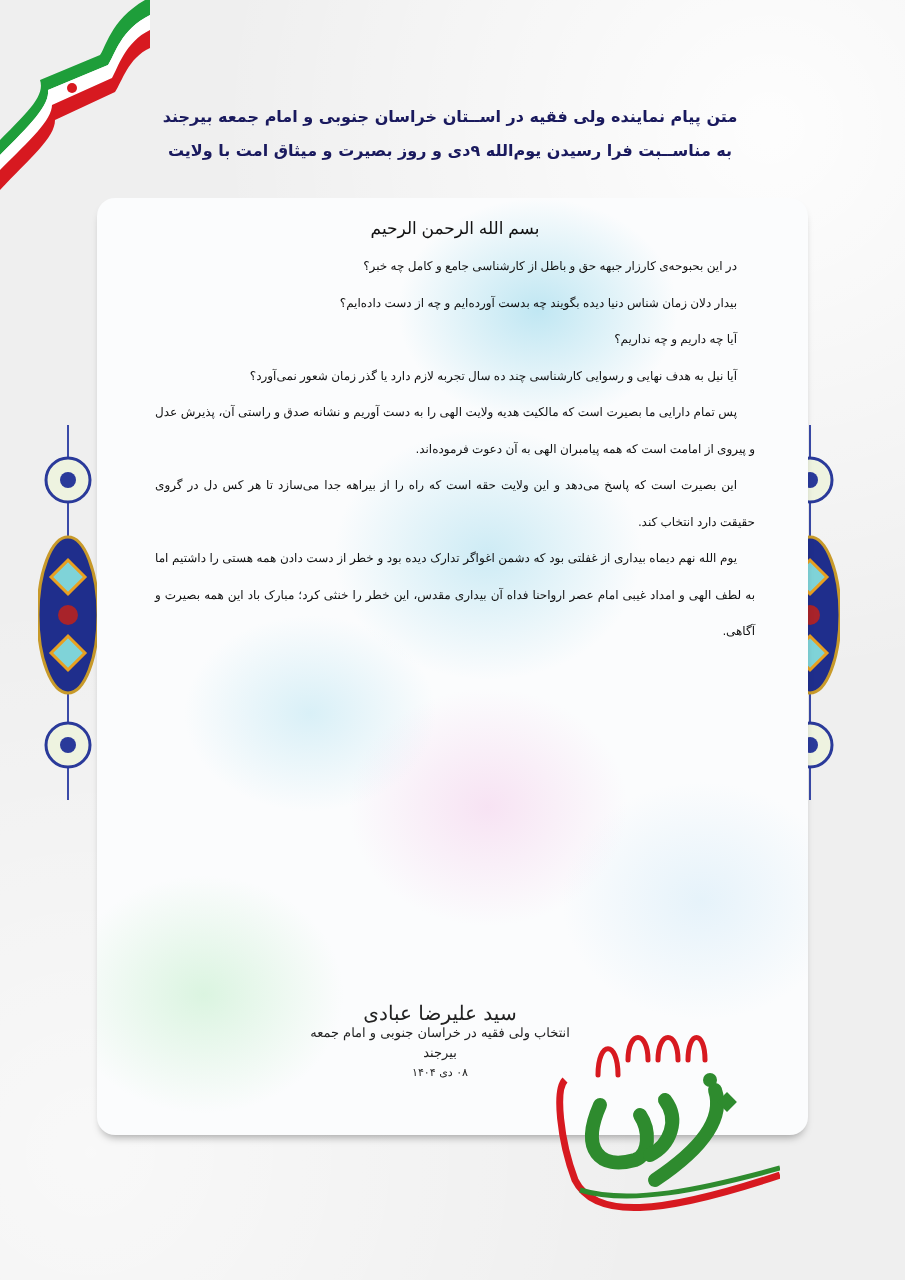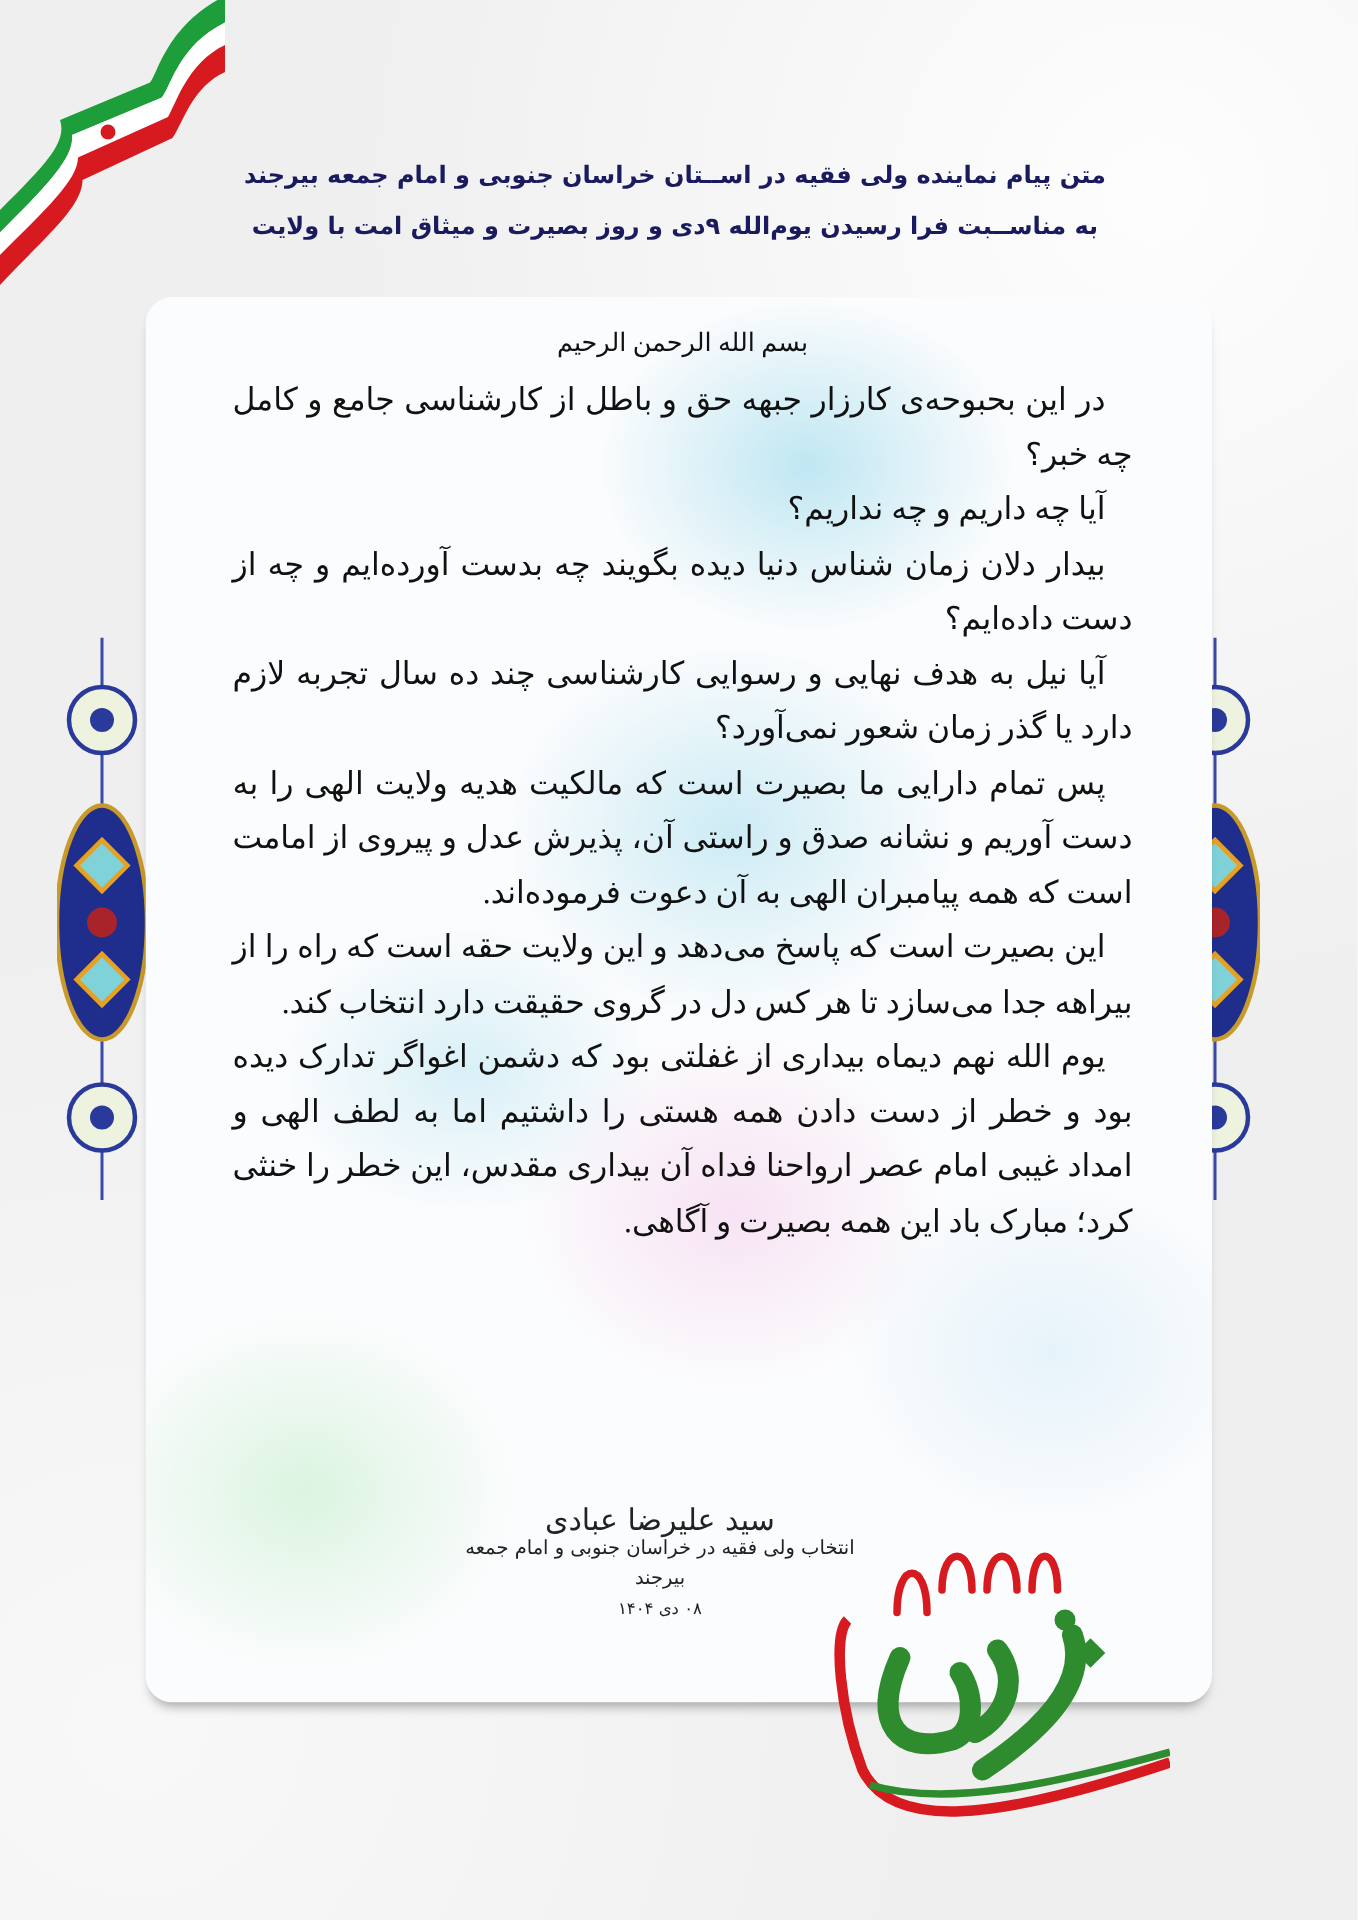--- a/index.html
+++ b/index.html
@@ -26,24 +26,24 @@
       radial-gradient(ellipse 200px 160px at 62% 12%, rgba(120,205,230,0.45), rgba(255,255,255,0) 70%),
       radial-gradient(ellipse 220px 180px at 55% 38%, rgba(150,215,235,0.45), rgba(255,255,255,0) 70%),
       radial-gradient(ellipse 180px 140px at 30% 55%, rgba(175,225,240,0.45), rgba(255,255,255,0) 70%),
       radial-gradient(ellipse 200px 170px at 55% 65%, rgba(240,180,225,0.35), rgba(255,255,255,0) 70%),
       radial-gradient(ellipse 200px 170px at 15% 85%, rgba(180,235,190,0.45), rgba(255,255,255,0) 70%),
       radial-gradient(ellipse 200px 170px at 85% 75%, rgba(190,225,245,0.35), rgba(255,255,255,0) 70%);
     box-shadow: 0 6px 8px -4px rgba(0,0,0,0.35);
   }
   .content {
     position:absolute; left:155px; top:216px; width:600px;
-    direction:rtl; color:#111; font-family:Liberation Serif, serif;
+    direction:rtl; color:#111; font-family:Liberation Sans, sans-serif;
   }
   .bismillah { text-align:center; font-size:17px; line-height:26px; margin:0 0 6px 0; padding-right:0; }
-  .para { font-size:21px; line-height:36.5px; margin:0; text-align:justify; text-indent:18px; }
+  .para { font-size:12px; line-height:36.5px; margin:0; text-align:justify; text-indent:18px; }
   .sig {
     position:absolute; left:300px; top:1003px; width:280px;
     direction:rtl; text-align:center; color:#222; font-family:"DejaVu Serif", serif;
   }
   .sig .name { font-size:20px; line-height:20px; }
   .sig .role { font-size:13px; line-height:20px; }
   .sig .date { font-size:11px; line-height:20px; }
   .ornament { position:absolute; }
   .logo { position:absolute; left:540px; top:1030px; width:240px; height:205px; }
 </style>
@@ -84,22 +84,22 @@
   <circle cx="30" cy="190" r="10" fill="#a8232a"></circle>
   <circle cx="30" cy="320" r="22" fill="#eef3e0" stroke="#2a3a9a" stroke-width="3"></circle>
   <circle cx="30" cy="320" r="8" fill="#2a3a9a"></circle>
 </svg>
 
 <div class="card"></div>
 
 <div class="content">
   <p class="bismillah">بسم الله الرحمن الرحیم</p>
   <p class="para">در این بحبوحه‌ی کارزار جبهه حق و باطل از کارشناسی جامع و کامل چه خبر؟</p>
+  <p class="para">بیدار دلان زمان شناس دنیا دیده بگویند چه بدست آورده‌ایم و چه از دست داده‌ایم؟</p>
   <p class="para">آیا چه داریم و چه نداریم؟</p>
-  <p class="para">بیدار دلان زمان شناس دنیا دیده بگویند چه بدست آورده‌ایم و چه از دست داده‌ایم؟</p>
   <p class="para">آیا نیل به هدف نهایی و رسوایی کارشناسی چند ده سال تجربه لازم دارد یا گذر زمان شعور نمی‌آورد؟</p>
   <p class="para">پس تمام دارایی ما بصیرت است که مالکیت هدیه ولایت الهی را به دست آوریم و نشانه صدق و راستی آن، پذیرش عدل و پیروی از امامت است که همه پیامبران الهی به آن دعوت فرموده‌اند.</p>
   <p class="para">این بصیرت است که پاسخ می‌دهد و این ولایت حقه است که راه را از بیراهه جدا می‌سازد تا هر کس دل در گروی حقیقت دارد انتخاب کند.</p>
   <p class="para">یوم الله نهم دیماه بیداری از غفلتی بود که  دشمن اغواگر تدارک دیده بود و خطر از دست دادن همه هستی را داشتیم اما به لطف الهی و امداد غیبی امام عصر ارواحنا فداه آن بیداری مقدس، این خطر را خنثی کرد؛ مبارک باد این همه بصیرت و آگاهی.</p>
 </div>
 
 <div class="sig">
   <div class="name">سید علیرضا عبادی</div>
   <div class="role">انتخاب ولی فقیه در خراسان جنوبی و امام جمعه بیرجند</div>
   <div class="date">۰۸ دی ۱۴۰۴</div>

